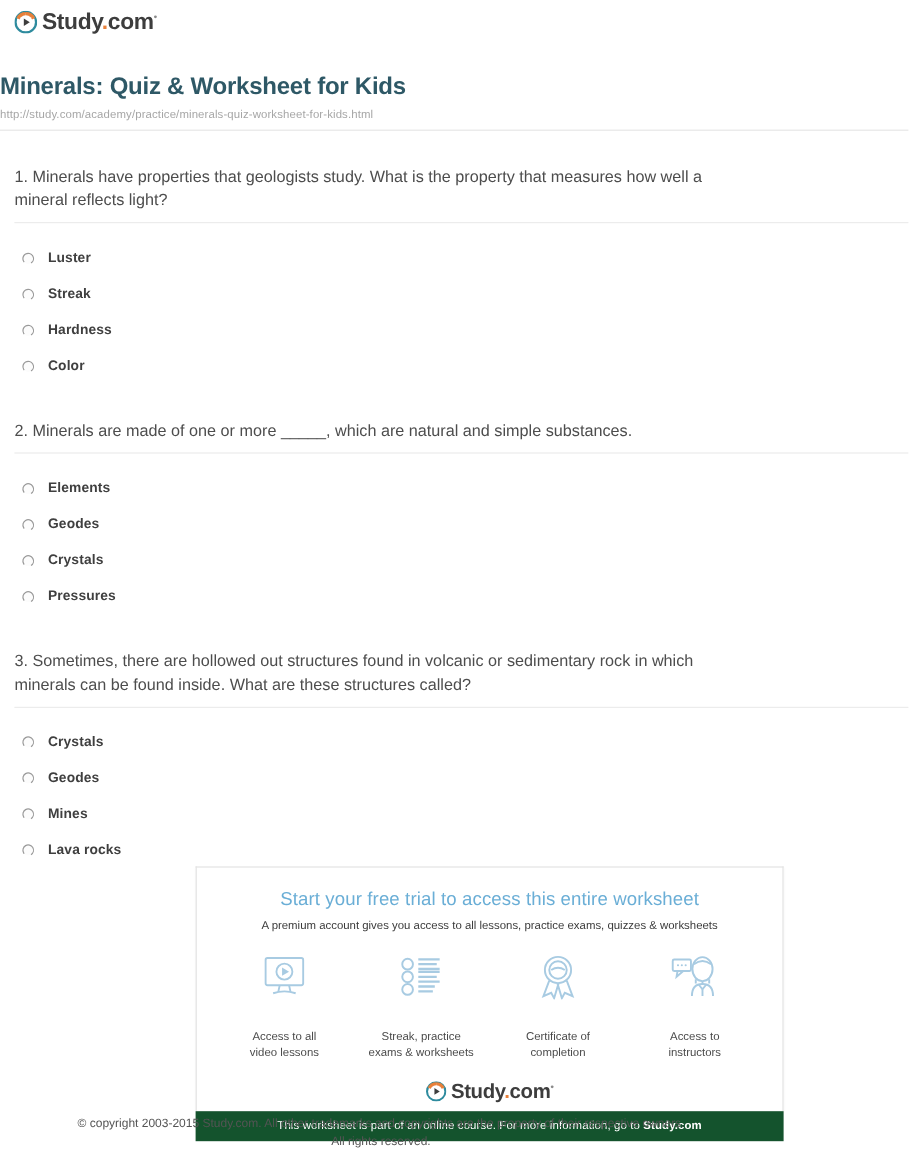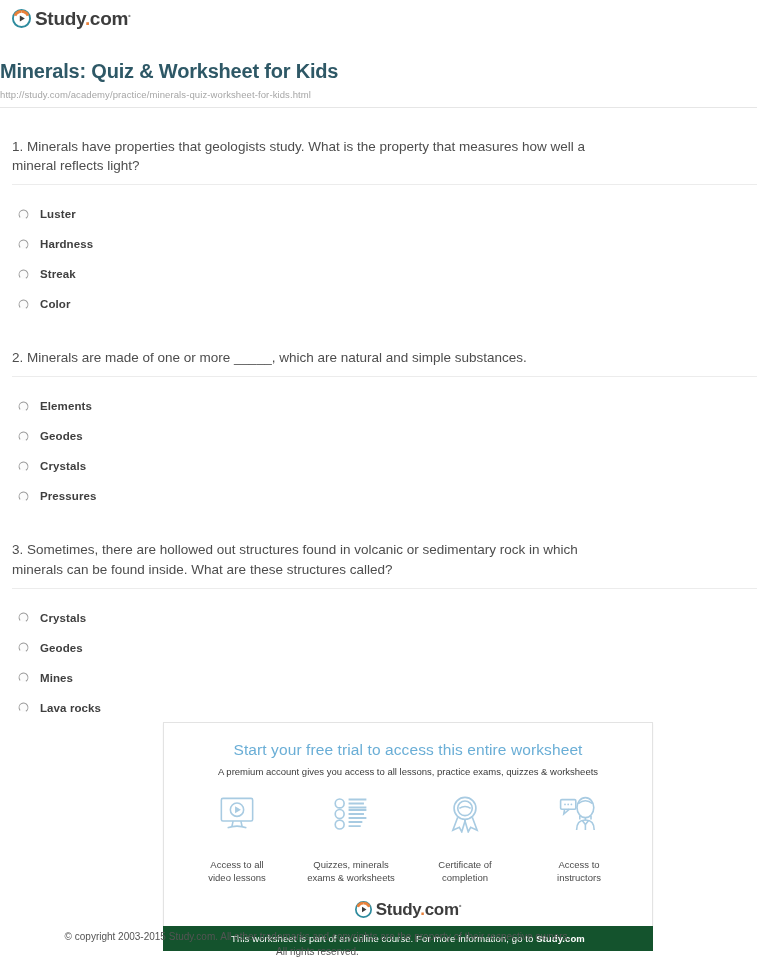--- a/index.html
+++ b/index.html
@@ -236,29 +236,29 @@
             </svg>
         </span>
         <span class="option-label">Luster</span>
       </li>
       <li class="option">
         <span class="radio">
           <svg width="11" height="11" viewBox="0 0 11 11" xmlns="http://www.w3.org/2000/svg">
               <circle cx="5.5" cy="5.5" r="4.4" fill="#fcfcfc" stroke="#9a9a9a" stroke-width="1" stroke-dasharray="20 6" transform="rotate(150 5.5 5.5)"></circle>
             </svg>
         </span>
+        <span class="option-label">Streak</span>
+      </li>
+      <li class="option">
+        <span class="radio">
+          <svg width="11" height="11" viewBox="0 0 11 11" xmlns="http://www.w3.org/2000/svg">
+              <circle cx="5.5" cy="5.5" r="4.4" fill="#fcfcfc" stroke="#9a9a9a" stroke-width="1" stroke-dasharray="20 6" transform="rotate(150 5.5 5.5)"></circle>
+            </svg>
+        </span>
         <span class="option-label">Hardness</span>
-      </li>
-      <li class="option">
-        <span class="radio">
-          <svg width="11" height="11" viewBox="0 0 11 11" xmlns="http://www.w3.org/2000/svg">
-              <circle cx="5.5" cy="5.5" r="4.4" fill="#fcfcfc" stroke="#9a9a9a" stroke-width="1" stroke-dasharray="20 6" transform="rotate(150 5.5 5.5)"></circle>
-            </svg>
-        </span>
-        <span class="option-label">Streak</span>
       </li>
       <li class="option">
         <span class="radio">
           <svg width="11" height="11" viewBox="0 0 11 11" xmlns="http://www.w3.org/2000/svg">
               <circle cx="5.5" cy="5.5" r="4.4" fill="#fcfcfc" stroke="#9a9a9a" stroke-width="1" stroke-dasharray="20 6" transform="rotate(150 5.5 5.5)"></circle>
             </svg>
         </span>
         <span class="option-label">Color</span>
       </li>
     </ul>
@@ -368,21 +368,21 @@
         <div class="benefit-icon">
           <svg width="36" height="34" viewBox="0 0 44 42" fill="none" stroke="#a8cbe2" stroke-width="2" xmlns="http://www.w3.org/2000/svg">
             <circle cx="8" cy="8" r="5.5"></circle>
             <circle cx="8" cy="21" r="5.5"></circle>
             <circle cx="8" cy="34" r="5.5"></circle>
             <path d="M19 3 H41 M19 8 H38 M19 13 H41" stroke-width="2.4"></path>
             <path d="M19 16 H41 M19 21 H38 M19 26 H41" stroke-width="2.4"></path>
             <path d="M19 31 H36 M19 36 H34" stroke-width="2.4"></path>
           </svg>
         </div>
-        <div class="benefit-label"><span>Quizzes, minerals</span><br><span>exams &amp; worksheets</span></div>
+        <div class="benefit-label"><span>Streak, practice</span><br><span>exams &amp; worksheets</span></div>
       </div>
 
       <div class="benefit">
         <div class="benefit-icon">
           <svg width="34" height="38" viewBox="0 0 42 46" fill="none" stroke="#a8cbe2" stroke-width="2" xmlns="http://www.w3.org/2000/svg">
             <circle cx="21" cy="16" r="13.5"></circle>
             <circle cx="21" cy="16" r="9"></circle>
             <path d="M14 16 Q21 11.5 28 16"></path>
             <path d="M12 27 L6 43 L14 39.5 L17 45 L21.5 30"></path>
             <path d="M30 27 L36 43 L28 39.5 L25 45 L20.5 30"></path>

